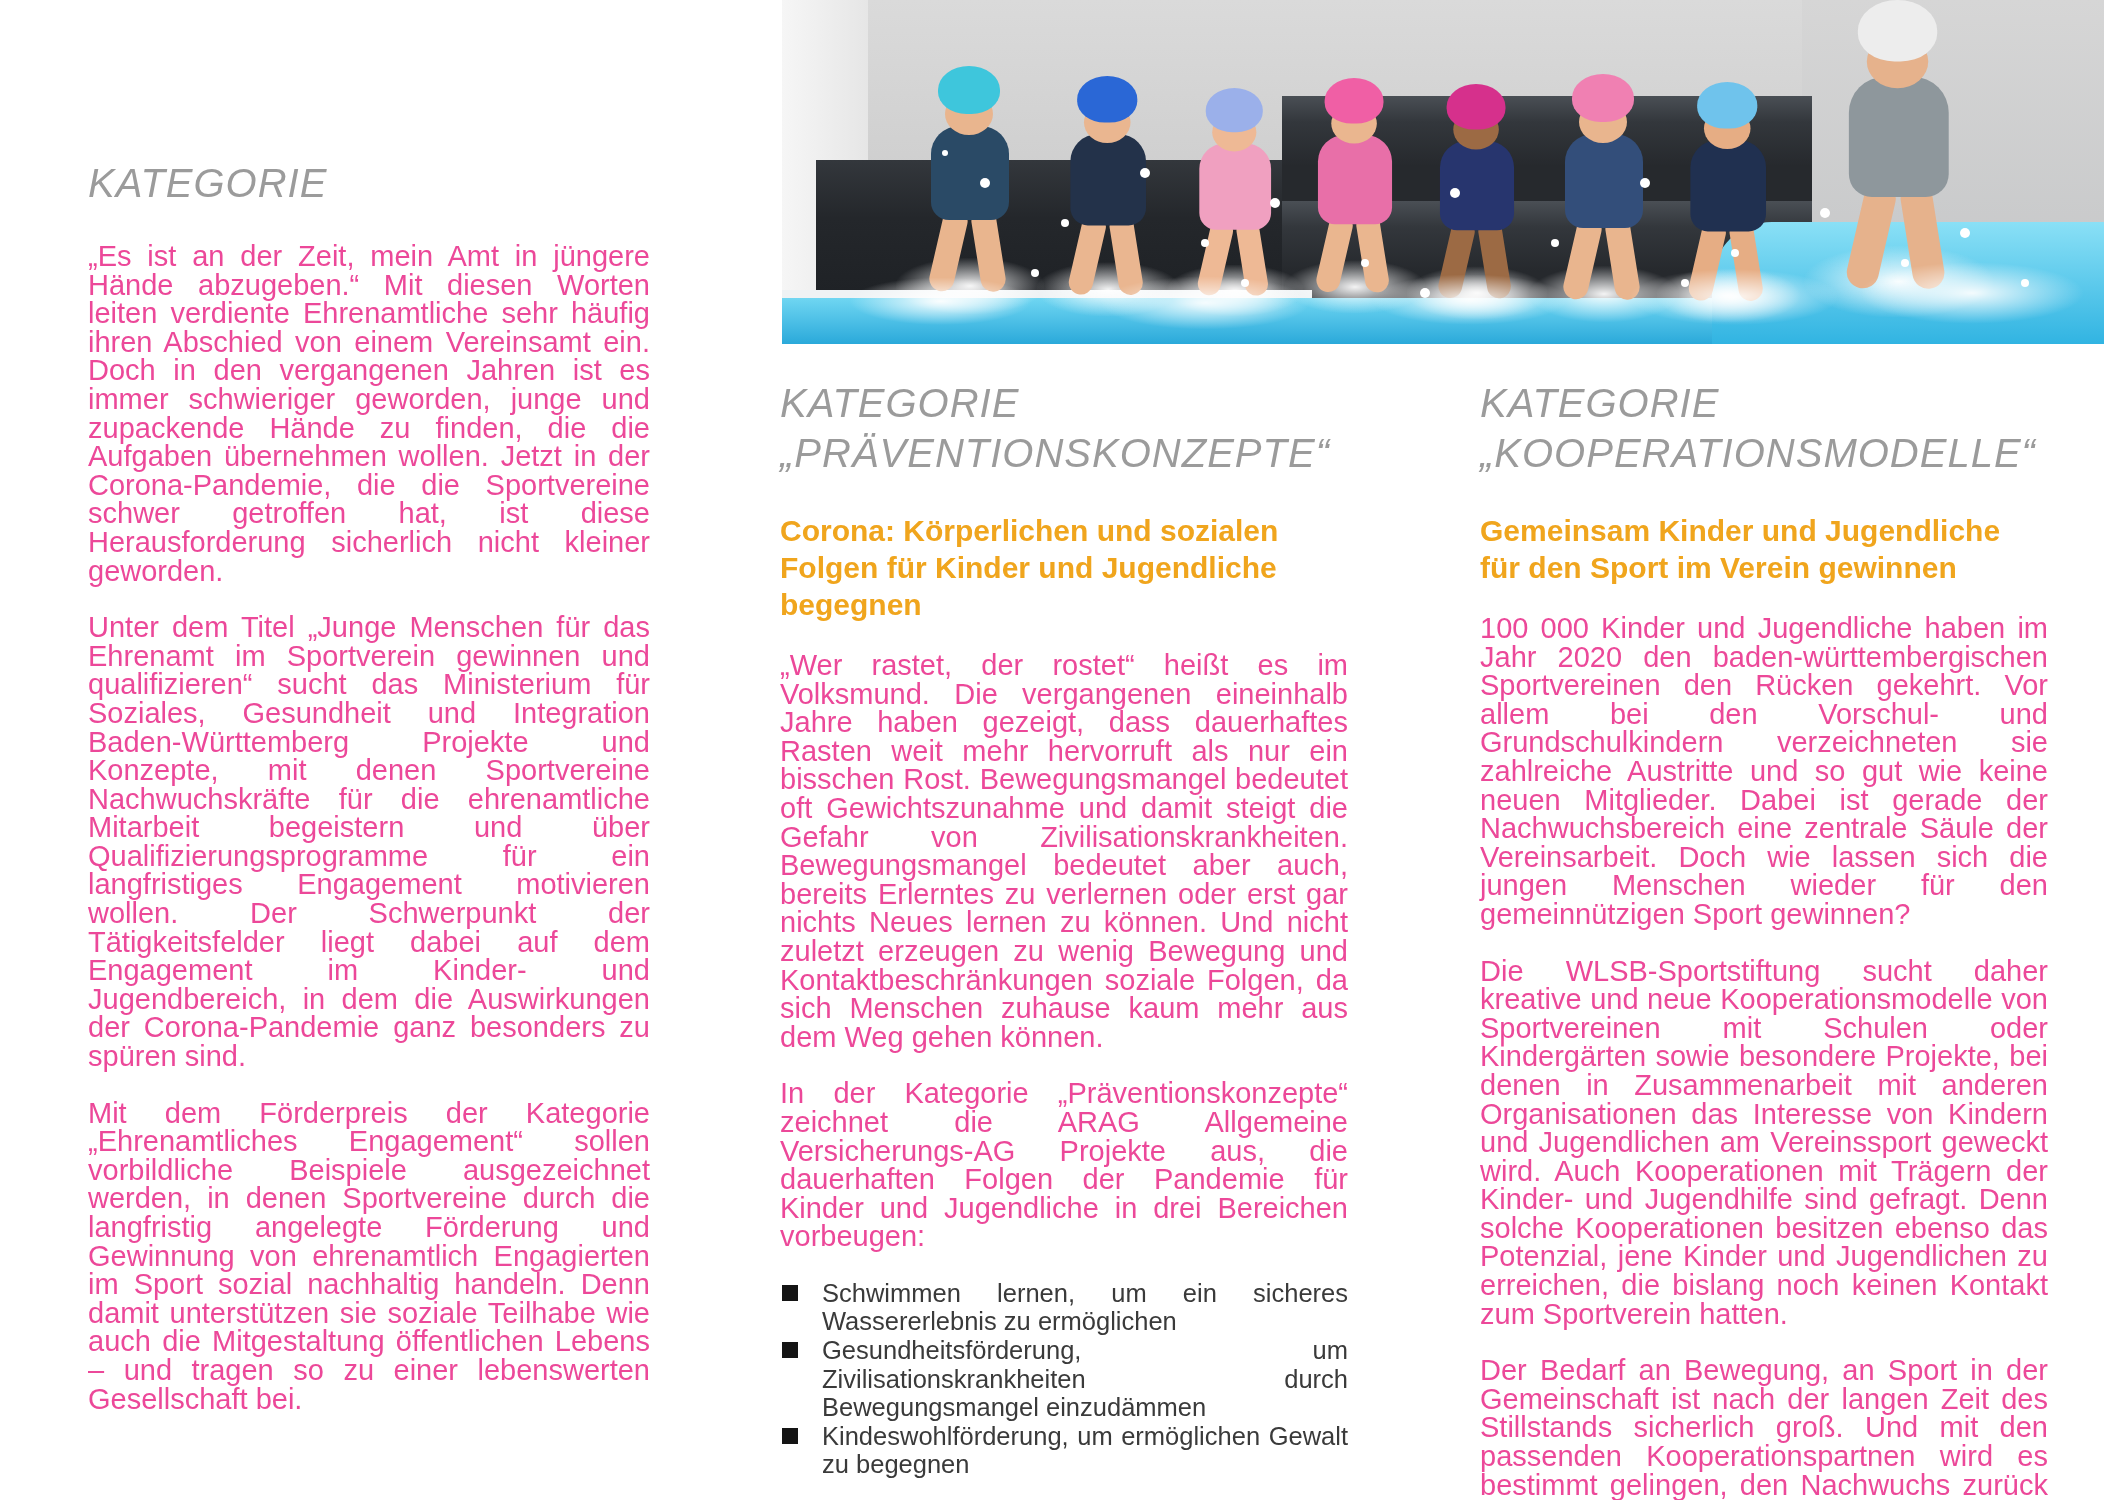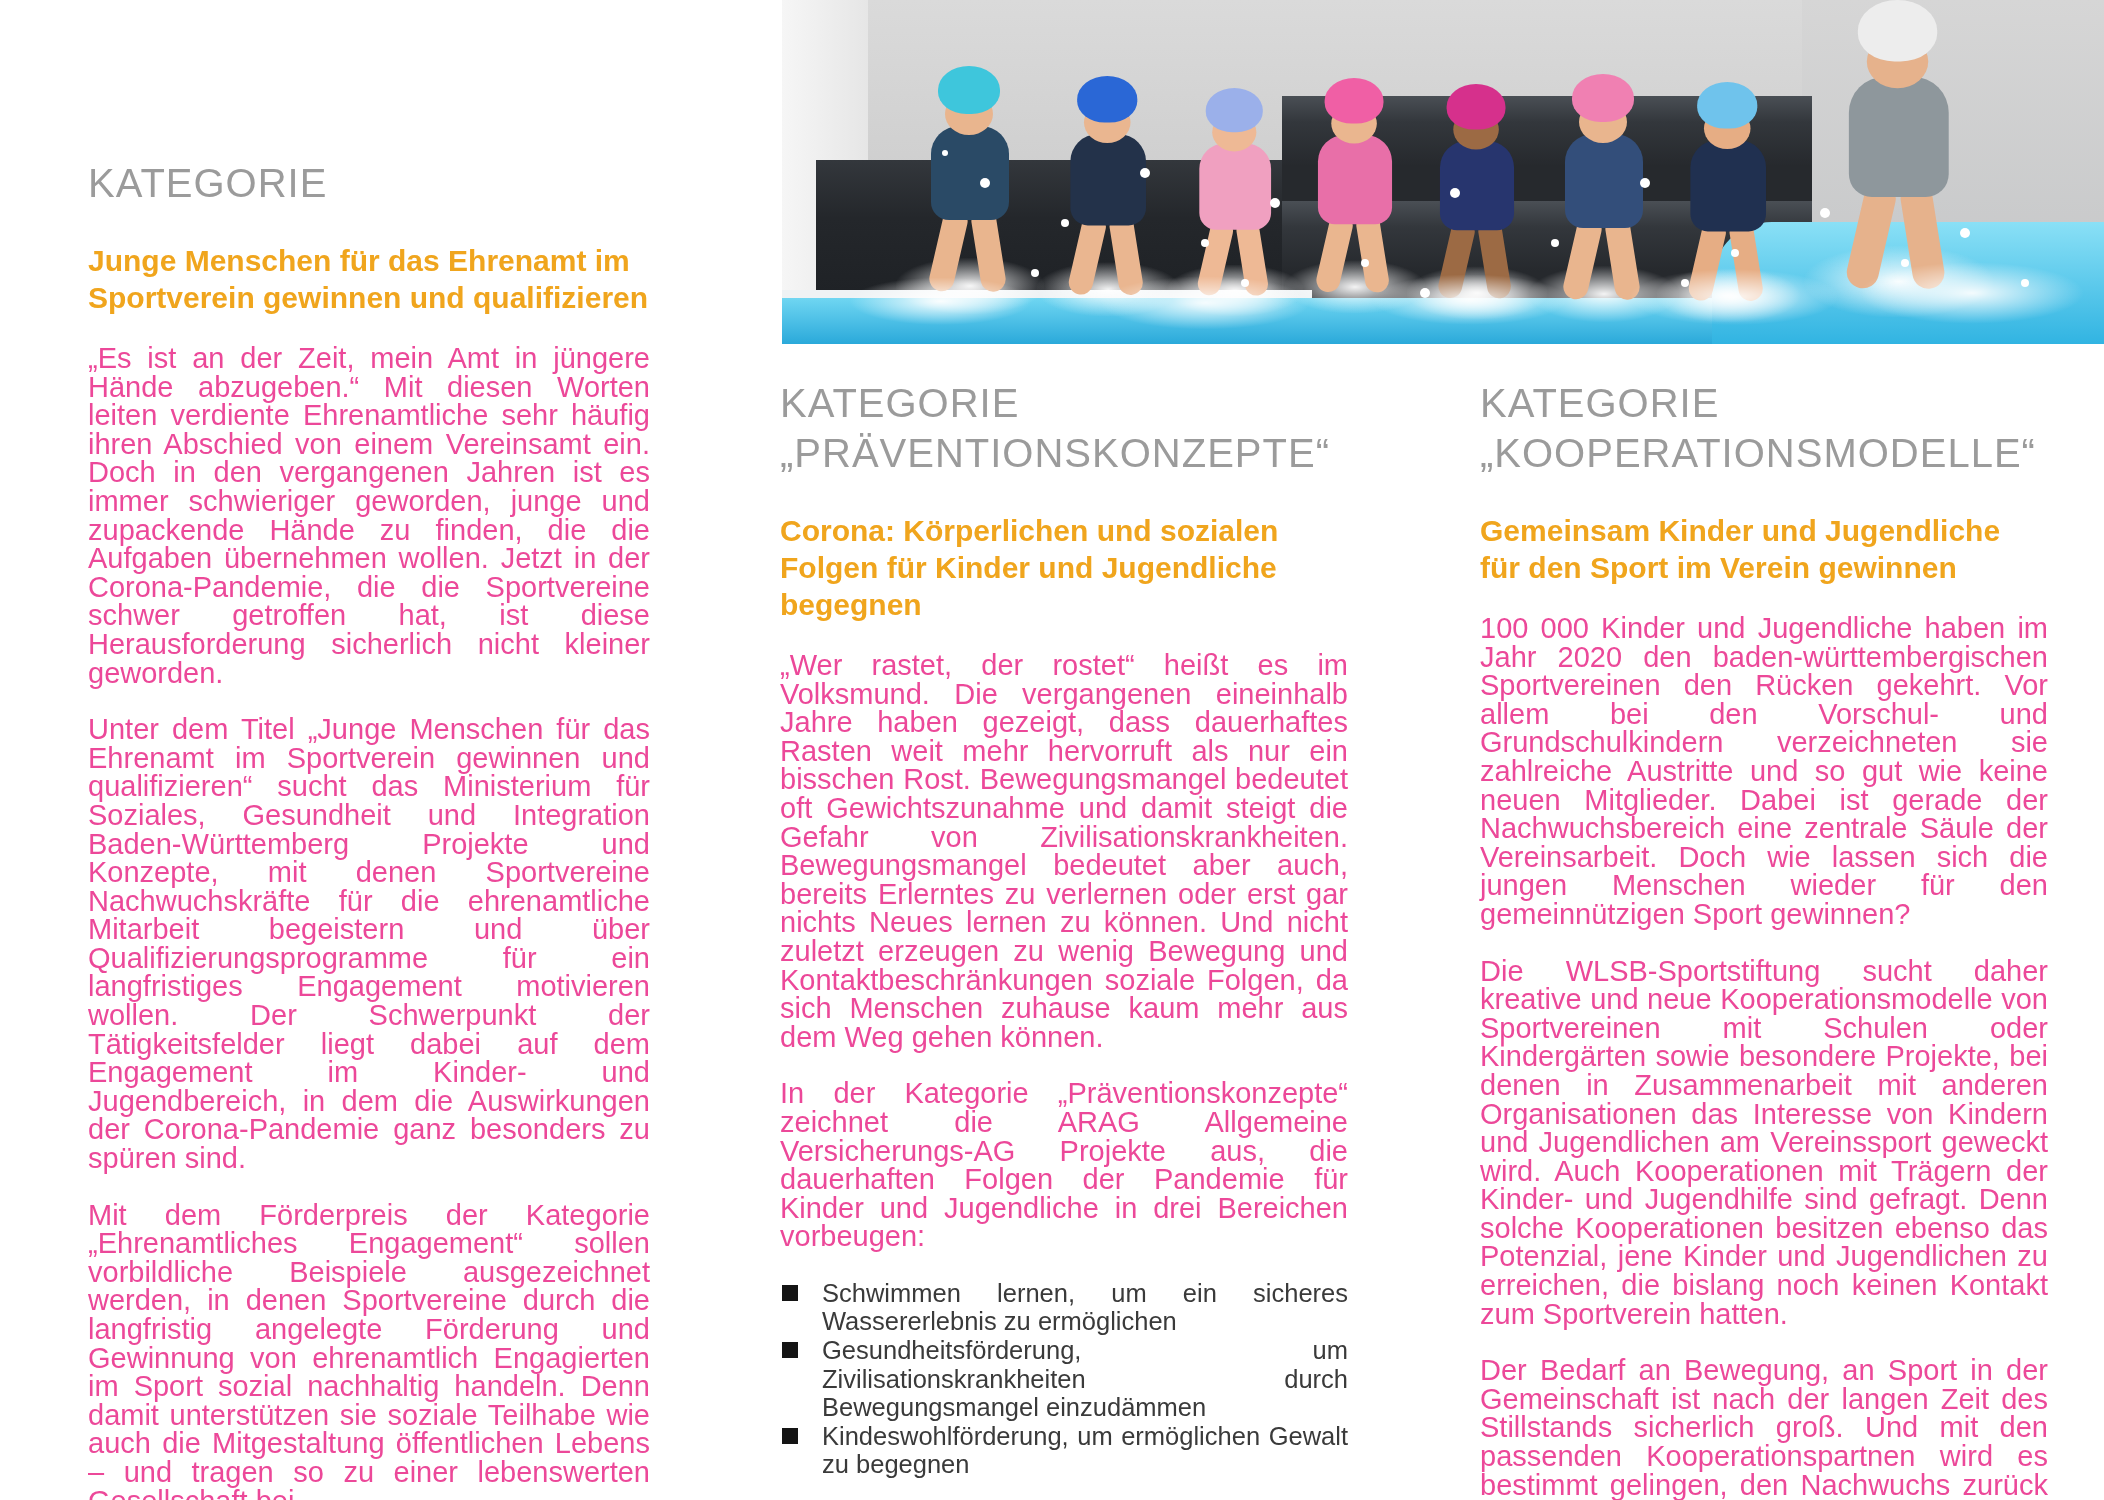--- a/index.html
+++ b/index.html
@@ -8,21 +8,21 @@
     font-family:"Liberation Sans",sans-serif;color:#3b3b3b;
   }
   
   .col{position:absolute;text-align:left;}
   .col-left{left:88px;top:158px;width:562px;}
   .col-middle{left:780px;top:378px;width:568px;}
   .col-right{left:1480px;top:378px;width:568px;}
 
   .kicker{
     font-size:40px;line-height:50px;font-weight:300;color:#9b9b9b;
-    letter-spacing:1px;margin:0 0 34px 0;
+    letter-spacing:1px;margin:0 0 34px 0;font-style:italic;
   }
   .kicker span{display:block;}
   .subhead{
     font-size:30px;line-height:37px;font-weight:bold;color:#f0a51d;
     margin:0 0 28px 0;
   }
   .body-copy p{
     font-size:29px;line-height:28.6px;margin:0 0 28px 0;
     text-align:justify;hyphens:auto;-webkit-hyphens:auto;color:#ec4899;
   }
@@ -160,21 +160,20 @@
         </div>
       </div>
     <div class="ph-splash-band"></div>
     <div class="ph-droplets"></div>
   </div>
 
   <div class="col col-left">
     <h2 class="kicker">
       <span>KATEGORIE</span>
     </h2>
-    <h3 class="subhead">Junge Menschen für das Ehrenamt im Sportverein gewinnen und qualifizieren</h3>
     <div class="body-copy">
       <p>„Es ist an der Zeit, mein Amt in jüngere Hände abzugeben.“ Mit diesen Worten leiten verdiente Ehrenamtliche sehr häufig ihren Abschied von einem Vereinsamt ein. Doch in den vergangenen Jahren ist es immer schwieriger geworden, junge und zupackende Hände zu finden, die die Aufgaben übernehmen wollen. Jetzt in der Corona-Pandemie, die die Sportvereine schwer getroffen hat, ist diese Herausforderung sicherlich nicht kleiner geworden.</p>
       <p>Unter dem Titel „Junge Menschen für das Ehrenamt im Sportverein gewinnen und qualifizieren“ sucht das Ministerium für Soziales, Gesundheit und Integration Baden-Württemberg Projekte und Konzepte, mit denen Sportvereine Nachwuchskräfte für die ehrenamtliche Mitarbeit begeistern und über Qualifizierungsprogramme für ein langfristiges Engagement motivieren wollen. Der Schwerpunkt der Tätigkeitsfelder liegt dabei auf dem Engagement im Kinder- und Jugendbereich, in dem die Auswirkungen der Corona-Pandemie ganz besonders zu spüren sind.</p>
       <p>Mit dem Förderpreis der Kategorie „Ehrenamtliches Engagement“ sollen vorbildliche Beispiele ausgezeichnet werden, in denen Sportvereine durch die langfristig angelegte Förderung und Gewinnung von ehrenamtlich Engagierten im Sport sozial nachhaltig handeln. Denn damit unterstützen sie soziale Teilhabe wie auch die Mitgestaltung öffentlichen Lebens – und tragen so zu einer lebenswerten Gesellschaft bei.</p>
     </div>
   </div>
 
   <div class="col col-middle">
     <h2 class="kicker">
       <span>KATEGORIE</span>

